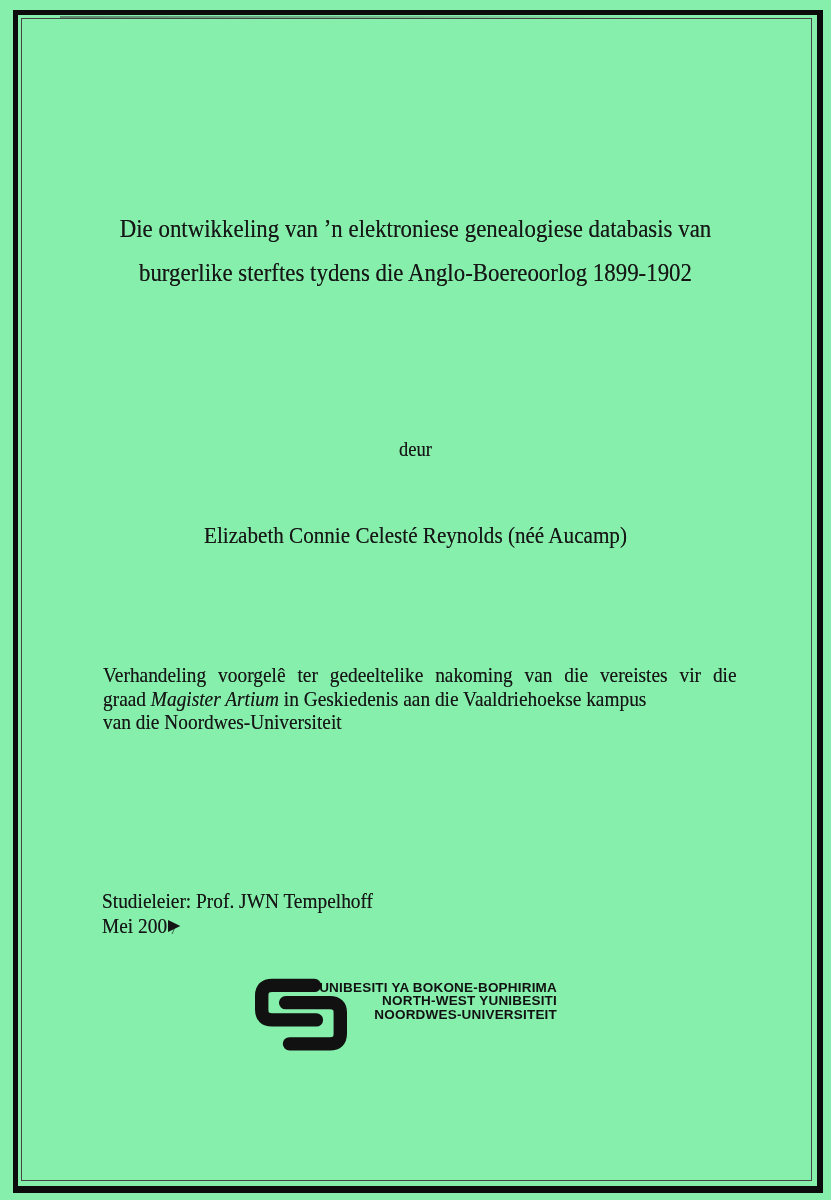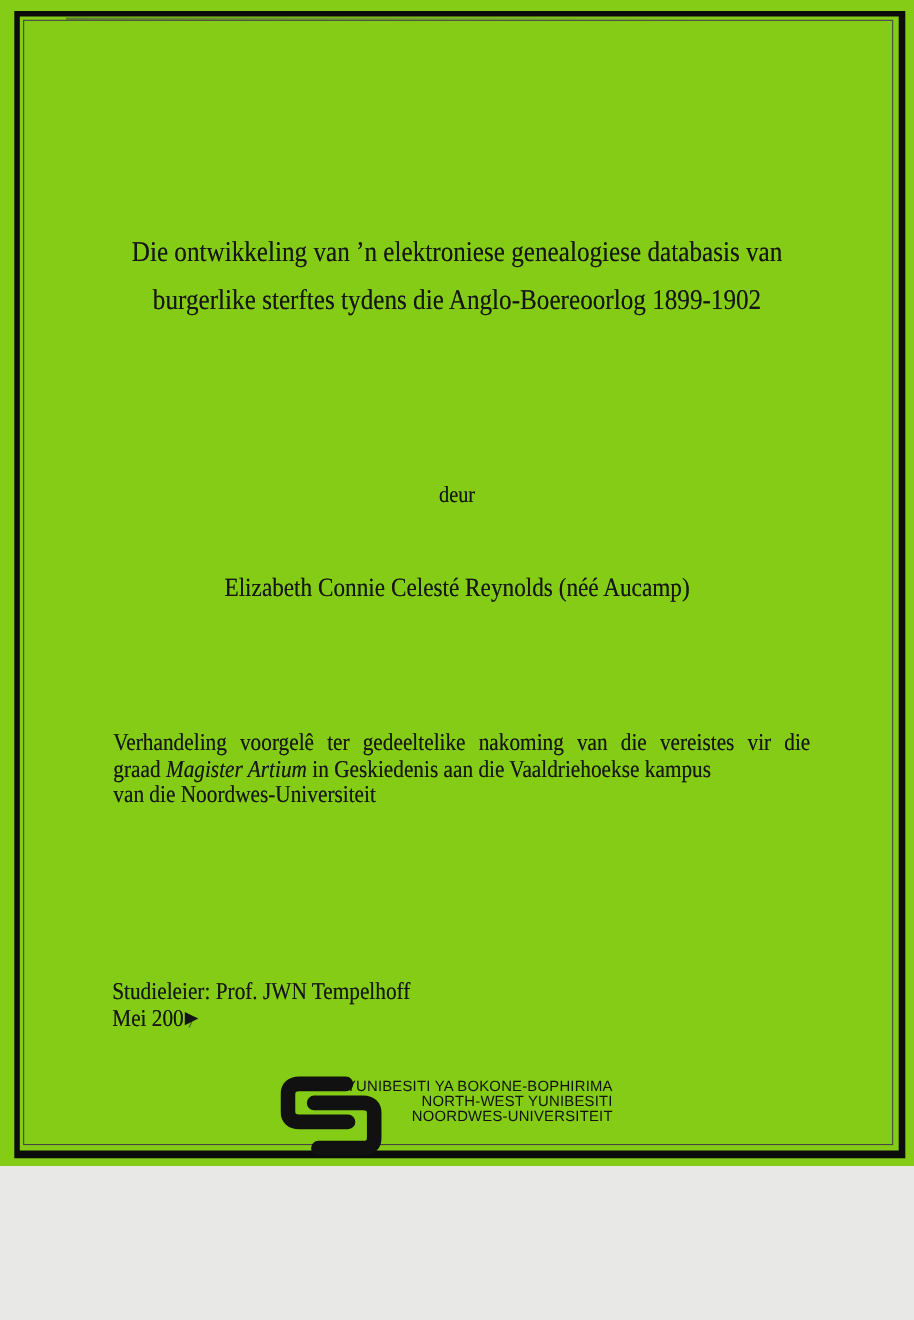--- a/index.html
+++ b/index.html
@@ -1,20 +1,20 @@
 <!DOCTYPE html>
 <html><head>
 <meta charset="utf-8">
 <style>
   html, body { margin: 0; padding: 0; background: #e8e8e6; }
   .page {
     position: relative;
-    width: 831px; height: 1060px;
+    width: 831px; height: 1200px;
     margin: 0 auto;
-    background: #84cc16;
+    background: #86efac;
     overflow: hidden;
     font-family: "Liberation Serif", "DejaVu Serif", serif;
     color: #161616;
   }
   
   .frame-outer {
     position: absolute; left: 13px; top: 10px; right: 8px; bottom: 7px;
     border-style: solid; border-color: #0c0c0c;
     border-width: 5px 6px 7px 5px;
     pointer-events: none;
@@ -72,21 +72,21 @@
     width: 0; height: 0;
     border-left: 14px solid #141414;
     border-top: 6.5px solid transparent;
     border-bottom: 6.5px solid transparent;
   }
   .logo { position: absolute; left: 0; top: 0; width: 831px; height: 1200px; pointer-events: none; }
   .logo-mark { position: absolute; left: 255px; top: 978px; }
   .logo-text {
     position: absolute; right: 274px; top: 981px;
     font-family: "Liberation Sans", "DejaVu Sans", sans-serif;
-    font-weight: 400; font-size: 13.5px; line-height: 13.4px;
+    font-weight: 700; font-size: 13.5px; line-height: 13.4px;
     text-align: right; color: #111; letter-spacing: 0.2px;
     white-space: nowrap;
   }
 </style>
 </head>
 <body>
 
 <div class="page">
 
   <div class="frame-outer">

